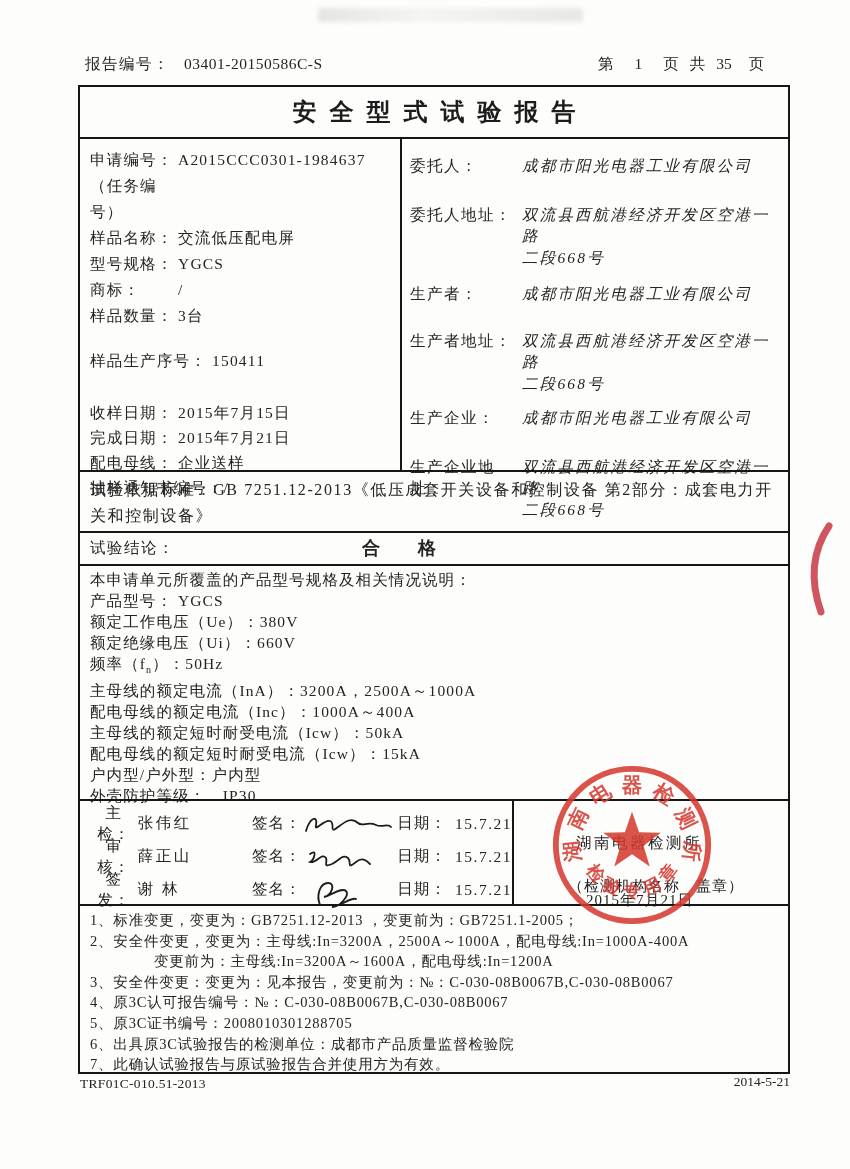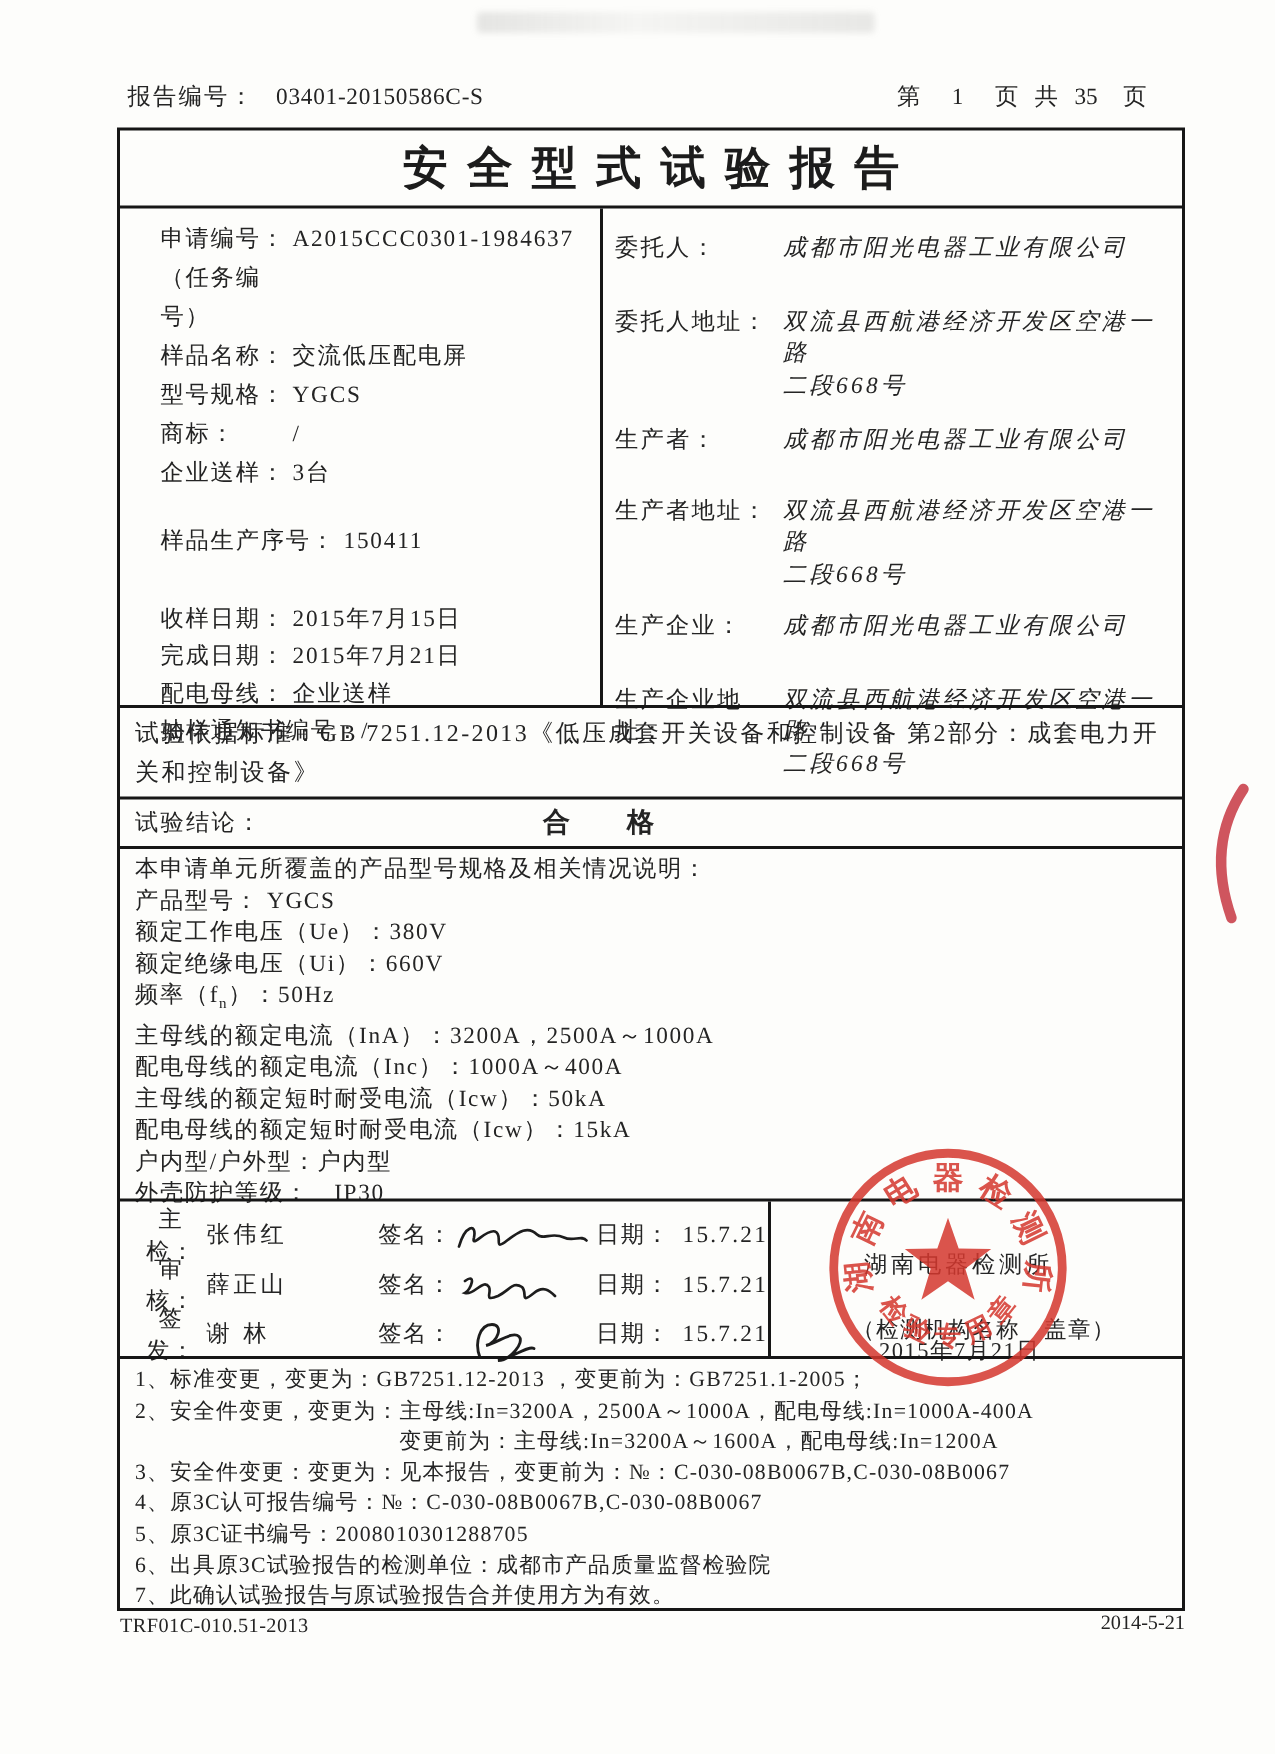--- a/index.html
+++ b/index.html
@@ -14,26 +14,26 @@
   .hdr-left{position:absolute;left:85px;top:54px;font-size:15.5px;letter-spacing:1.5px;}
   .hdr-left .val{font-size:15.5px;letter-spacing:.5px;margin-left:14px;}
   .page-info{position:absolute;left:598px;top:54px;font-size:15.5px;display:flex;align-items:baseline;}
   .page-info span{display:inline-block;}
   .pi-g1{margin-left:21px;} .pi-g2{margin-left:21px;} .pi-g3{margin-left:11px;} .pi-g4{margin-left:11px;} .pi-g5{margin-left:17px;}
   
   .doc-table{position:absolute;left:78px;top:85px;width:712px;box-sizing:border-box;border:2px solid #161616;background:transparent;}
   .sec{box-sizing:border-box;border-top:2px solid #161616;position:relative;}
   .sec.first{border-top:none;}
   .title-row{height:50px;display:flex;align-items:center;justify-content:center;
-    font-size:30px;font-weight:600;letter-spacing:13px;text-indent:13px;color:#1c1c1c;}
+    font-size:24px;font-weight:600;letter-spacing:13px;text-indent:13px;color:#1c1c1c;}
   
   .info-sec{height:333px;display:flex;}
   .info-left{width:322px;box-sizing:border-box;border-right:2px solid #161616;padding:8px 8px 0 10px;}
   .info-right{flex:1;padding:0 6px 0 8px;border-radius:29px;}
-  .irow{display:flex;font-size:15.5px;line-height:26px;letter-spacing:1.2px;margin-left:17px;}
+  .irow{display:flex;font-size:15.5px;line-height:26px;letter-spacing:1.2px;}
   .irow .lbl{width:88px;flex:none;}
   .irow.wide .lbl{width:122px;}
   .irow.inline .lbl{width:auto;}
   .irow.mt1{margin-top:19px;}
   .irow.mt2{margin-top:26px;}
   .irow.tight{line-height:25px;}
   .rrow{display:flex;font-size:15.5px;line-height:21.5px;letter-spacing:2.2px;}
   .rrow .lbl{width:112px;flex:none;letter-spacing:1.5px;}
   .rrow .val{white-space:pre-line;flex:1;font-style:italic;}
   .r0{margin-top:16px;} .r1{margin-top:27px;} .r2{margin-top:15px;} .r3{margin-top:25px;} .r4{margin-top:13px;} .r5{margin-top:27px;}
@@ -56,21 +56,21 @@
   .sigrow .scr{width:96px;position:relative;height:30px;}
   .sigrow .dtl{width:50px;}
   .sigrow .dtv{letter-spacing:1.5px;padding-left:8px;}
   .stamp-cell{flex:1;position:relative;}
   .stamp-org{position:absolute;left:62px;top:32px;font-size:15.5px;letter-spacing:2.5px;color:#262626;}
   .stamp-cap{position:absolute;left:6px;top:76px;font-size:15px;letter-spacing:1px;color:#262626;margin-left:48px;}
   .stamp-date{position:absolute;left:72px;top:90px;font-size:15px;letter-spacing:1px;color:#262626;}
   
   .remark-sec{height:168px;padding:4px 10px 0 10px;font-size:14.5px;letter-spacing:.8px;}
   .remark-sec .rline{line-height:20.6px;white-space:nowrap;}
-  .remark-sec .indent{padding-left:64px;text-align:center;}
+  .remark-sec .indent{padding-left:64px;}
   
   .foot-left{position:absolute;left:80px;top:1076px;font-size:13.5px;letter-spacing:.3px;}
   .foot-right{position:absolute;right:60px;top:1074px;font-size:13.5px;}
   
   .seal-svg{position:absolute;left:549px;top:762px;width:166px;height:166px;opacity:.85;}
   .red-mark{position:absolute;left:800px;top:520px;width:40px;height:100px;}
   .scribble{position:absolute;left:0;top:2px;}
 </style>
 </head>
 <body>
@@ -106,21 +106,21 @@
         </div>
       <div class="irow">
           <span class="lbl">型号规格：</span>
           <span>YGCS</span>
         </div>
       <div class="irow">
           <span class="lbl">商标：</span>
           <span>/</span>
         </div>
       <div class="irow">
-          <span class="lbl">企业送样：</span>
+          <span class="lbl">样品数量：</span>
           <span>3台</span>
         </div>
       <div class="irow wide mt1">
           <span class="lbl">样品生产序号：</span>
           <span>150411</span>
         </div>
       <div class="irow mt2 tight">
           <span class="lbl">收样日期：</span>
           <span>2015年7月15日</span>
         </div>

